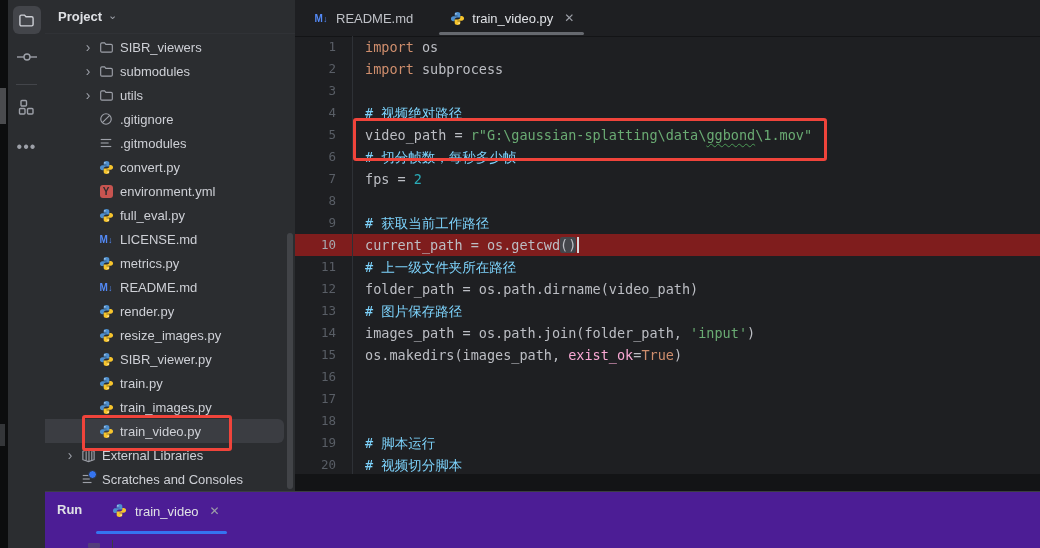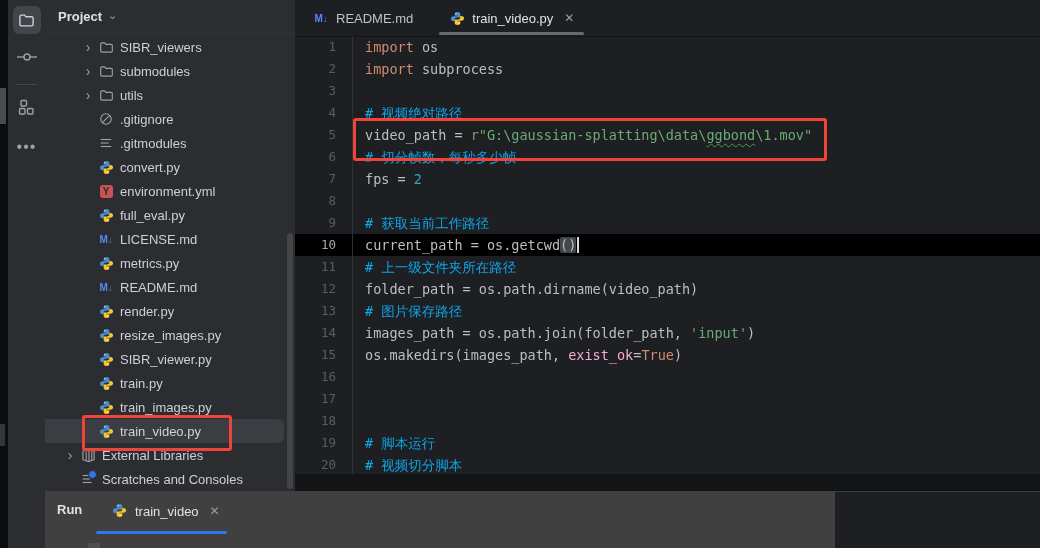--- a/index.html
+++ b/index.html
@@ -38,35 +38,35 @@
   .tree-redbox{position:absolute;left:37px;top:415px;width:144px;height:30px;border:3px solid #f0443b;border-radius:3px;z-index:5;pointer-events:none;}
   
   .editor{position:absolute;left:295px;top:0;width:745px;height:491px;background:#1e1f22;}
   .tabbar{position:relative;height:36px;display:flex;border-bottom:1px solid #131416;background:#1e1f22;}
   .etab{position:relative;display:flex;align-items:center;gap:7px;padding:0 18px;font-size:13px;color:#bfc1c7;}
   .etab.active{color:#dfe1e5;}
   .etab.active .tab-underline{position:absolute;left:8px;right:8px;bottom:1px;height:3px;background:#66696f;border-radius:2px;}
   .tab-close{color:#9da0a8;font-size:12px;margin-left:4px;}
   .code{position:absolute;left:0;top:36px;width:745px;font-family:"DejaVu Sans Mono",monospace;font-size:13.5px;}
   .crow{display:flex;height:22px;line-height:22px;white-space:pre;}
-  .crow.current{background:#000000;}
+  .crow.current{background:#7f1d1d;}
   .gut{flex:none;width:58px;text-align:right;padding-right:16px;box-sizing:border-box;color:#595e66;font-size:12.5px;
        border-right:1px solid #2e3136;}
   .crow.current .gut{color:#a6a8ae;}
   .ctext{padding-left:12px;}
   .t-plain{color:#bcbec4;} .t-kw{color:#cf8e6d;} .t-str{color:#6aab73;} .t-num{color:#2aacb8;}
-  .t-com{color:#0ea5e9;} .t-arg{color:#f9a8d4;}
+  .t-com{color:#7dd3fc;} .t-arg{color:#f9a8d4;}
   .t-str-squiggle{color:#6aab73;text-decoration:underline wavy #4c9a56;text-decoration-thickness:1px;text-underline-offset:3px;}
   .t-bracket-hl{color:#bcbec4;background:#43464b;border-radius:2px;}
   .caret{display:inline-block;width:2px;height:16px;background:#d5d7db;vertical-align:-3px;margin-left:1px;}
   .code-redbox{position:absolute;left:58px;top:118px;width:468px;height:37px;border:3px solid #f0443b;border-radius:3px;z-index:6;pointer-events:none;}
   .editor-bottom{position:absolute;left:0;top:474px;width:745px;height:17px;background:#131416;z-index:4;}
   
   .splitter{position:absolute;left:45px;top:491px;width:995px;height:1px;background:#3b3e42;}
-  .runpanel{position:absolute;left:45px;top:492px;width:790px;height:56px;background:#404040;}
+  .runpanel{position:absolute;left:45px;top:492px;width:995px;height:56px;background:#4c1d95;}
   .run-title{position:absolute;left:12px;top:8px;color:#dfe1e5;font-size:13px;font-weight:bold;line-height:20px;}
   .rtab{position:absolute;left:55px;top:2px;height:34px;display:flex;align-items:center;gap:7px;padding:0 12px;
         color:#dfe1e5;font-size:13px;}
   .rtab .ticon{display:inline-flex;width:16px;height:16px;}
   .run-underline{position:absolute;left:51px;top:39px;width:131px;height:3px;background:#3574f0;border-radius:2px;}
   .cut-toolbar{position:absolute;left:0;top:48px;width:995px;height:8px;}
   .cut-icon{position:absolute;left:43px;top:3px;width:12px;height:5px;background:#5a5d62;opacity:.5;border-radius:1px;}
   .cut-sep{position:absolute;left:67px;top:0;width:1px;height:8px;background:#3b3e42;}
   svg{display:block;}
 </style>

